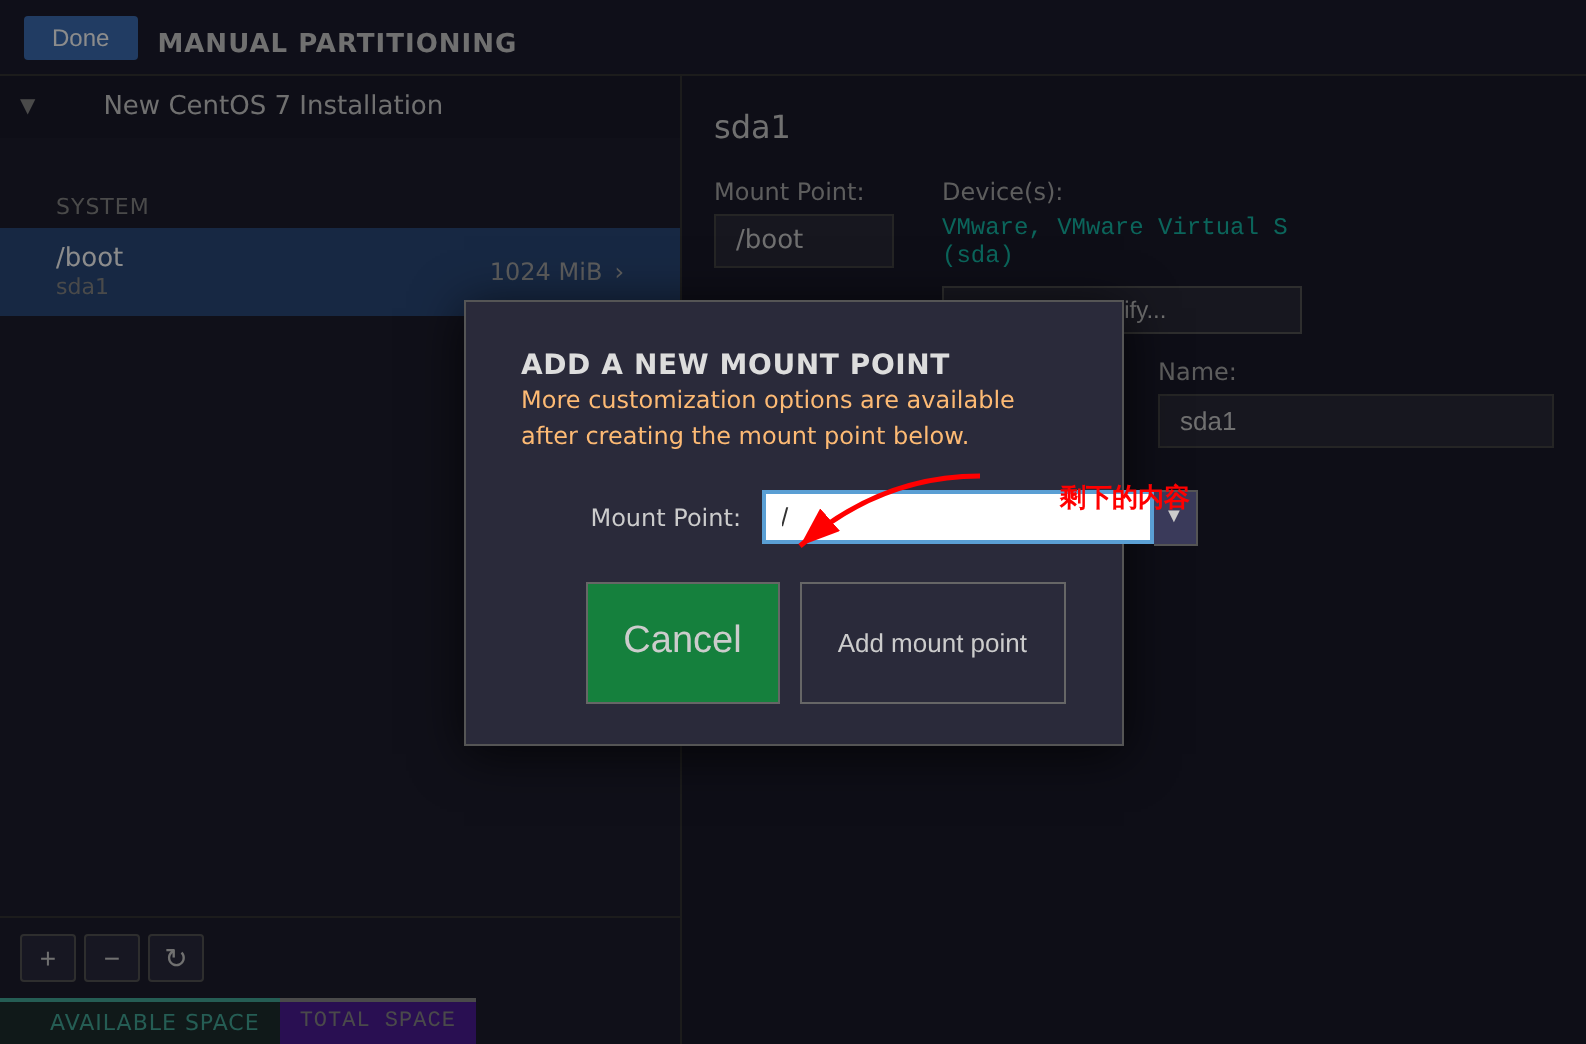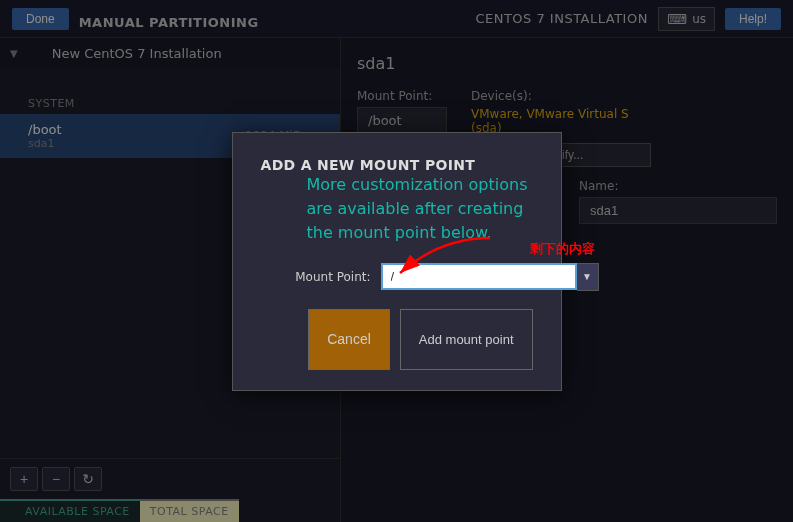--- a/index.html
+++ b/index.html
@@ -195,21 +195,22 @@
     }
     .space-label.available {
       border-top-color: #4a9;
       color: #4a9;
       background: #1e2e2e;
       padding-left: 25px;
     }
     .space-label.total {
       border-top-color: #888;
       color: #888;
-      background: #fef9c3;
+      background: #4c1d95;
+      font-family: Liberation Mono, monospace;
     }
 
     
     .right-panel {
       flex: 1;
       background: #1a1a2a;
       padding: 16px;
     }
 
     .partition-detail-title {
@@ -234,23 +235,24 @@
     }
     .field-value-box {
       background: #2a2a3a;
       border: 1px solid #444;
       color: #ccc;
       padding: 5px 10px;
       font-size: 13px;
       min-width: 90px;
     }
     .devices-text {
-      color: #eab308;
+      color: #14b8a6;
       font-size: 12px;
       max-width: 180px;
+      font-family: Liberation Mono, monospace;
     }
 
     .modify-button {
       background: #2a2a3a;
       border: 1px solid #555;
       color: #ccc;
       padding: 4px 14px;
       font-size: 12px;
       cursor: pointer;
       margin-top: 4px;
@@ -291,25 +293,24 @@
 
     .modal-title {
       font-size: 14px;
       font-weight: bold;
       color: #ddd;
       margin-bottom: 0;
       letter-spacing: 0.3px;
     }
 
     .modal-description {
-      font-size: 16px;
-      color: #14b8a6;
+      font-size: 12px;
+      color: #fdba74;
       margin-bottom: 18px;
       line-height: 1.5;
-      margin-left: 46px;
     }
 
     .modal-field-row {
       display: flex;
       align-items: center;
       margin-bottom: 10px;
       gap: 10px;
     }
     .modal-field-label {
       font-size: 12px;
@@ -355,25 +356,25 @@
       outline: none;
     }
 
     .modal-buttons {
       display: flex;
       justify-content: flex-end;
       gap: 10px;
       margin-top: 18px;
     }
     .cancel-btn {
-      background: #a16207;
+      background: #15803d;
       border: 1px solid #666;
       color: #ccc;
       padding: 6px 18px;
-      font-size: 14px;
+      font-size: 19px;
       cursor: pointer;
     }
     .add-mount-btn {
       background: #2a2a3a;
       border: 1px solid #666;
       color: #ccc;
       padding: 22px 18px;
       font-size: 13px;
       cursor: pointer;
     }
@@ -401,28 +402,20 @@
       white-space: nowrap;
     }
   </style>
 </head>
 <body>
 
 <div class="top-bar">
   <div class="top-bar-left">
     <button class="done-button">Done</button>
     <span class="top-bar-title">MANUAL PARTITIONING</span>
-  </div>
-  <div class="top-bar-right">
-    <span class="centos-title">CENTOS 7 INSTALLATION</span>
-    <div class="keyboard-selector">
-      <span class="keyboard-icon">⌨</span>
-      <span>us</span>
-    </div>
-    <button class="help-button">Help!</button>
   </div>
 </div>
 
 <div class="main-content">
 
   <div class="left-panel">
     <div class="partition-tree">
       <div class="tree-group-header">
         <span class="arrow">▼</span>
         <span class="tree-group-label">New CentOS 7 Installation</span>

